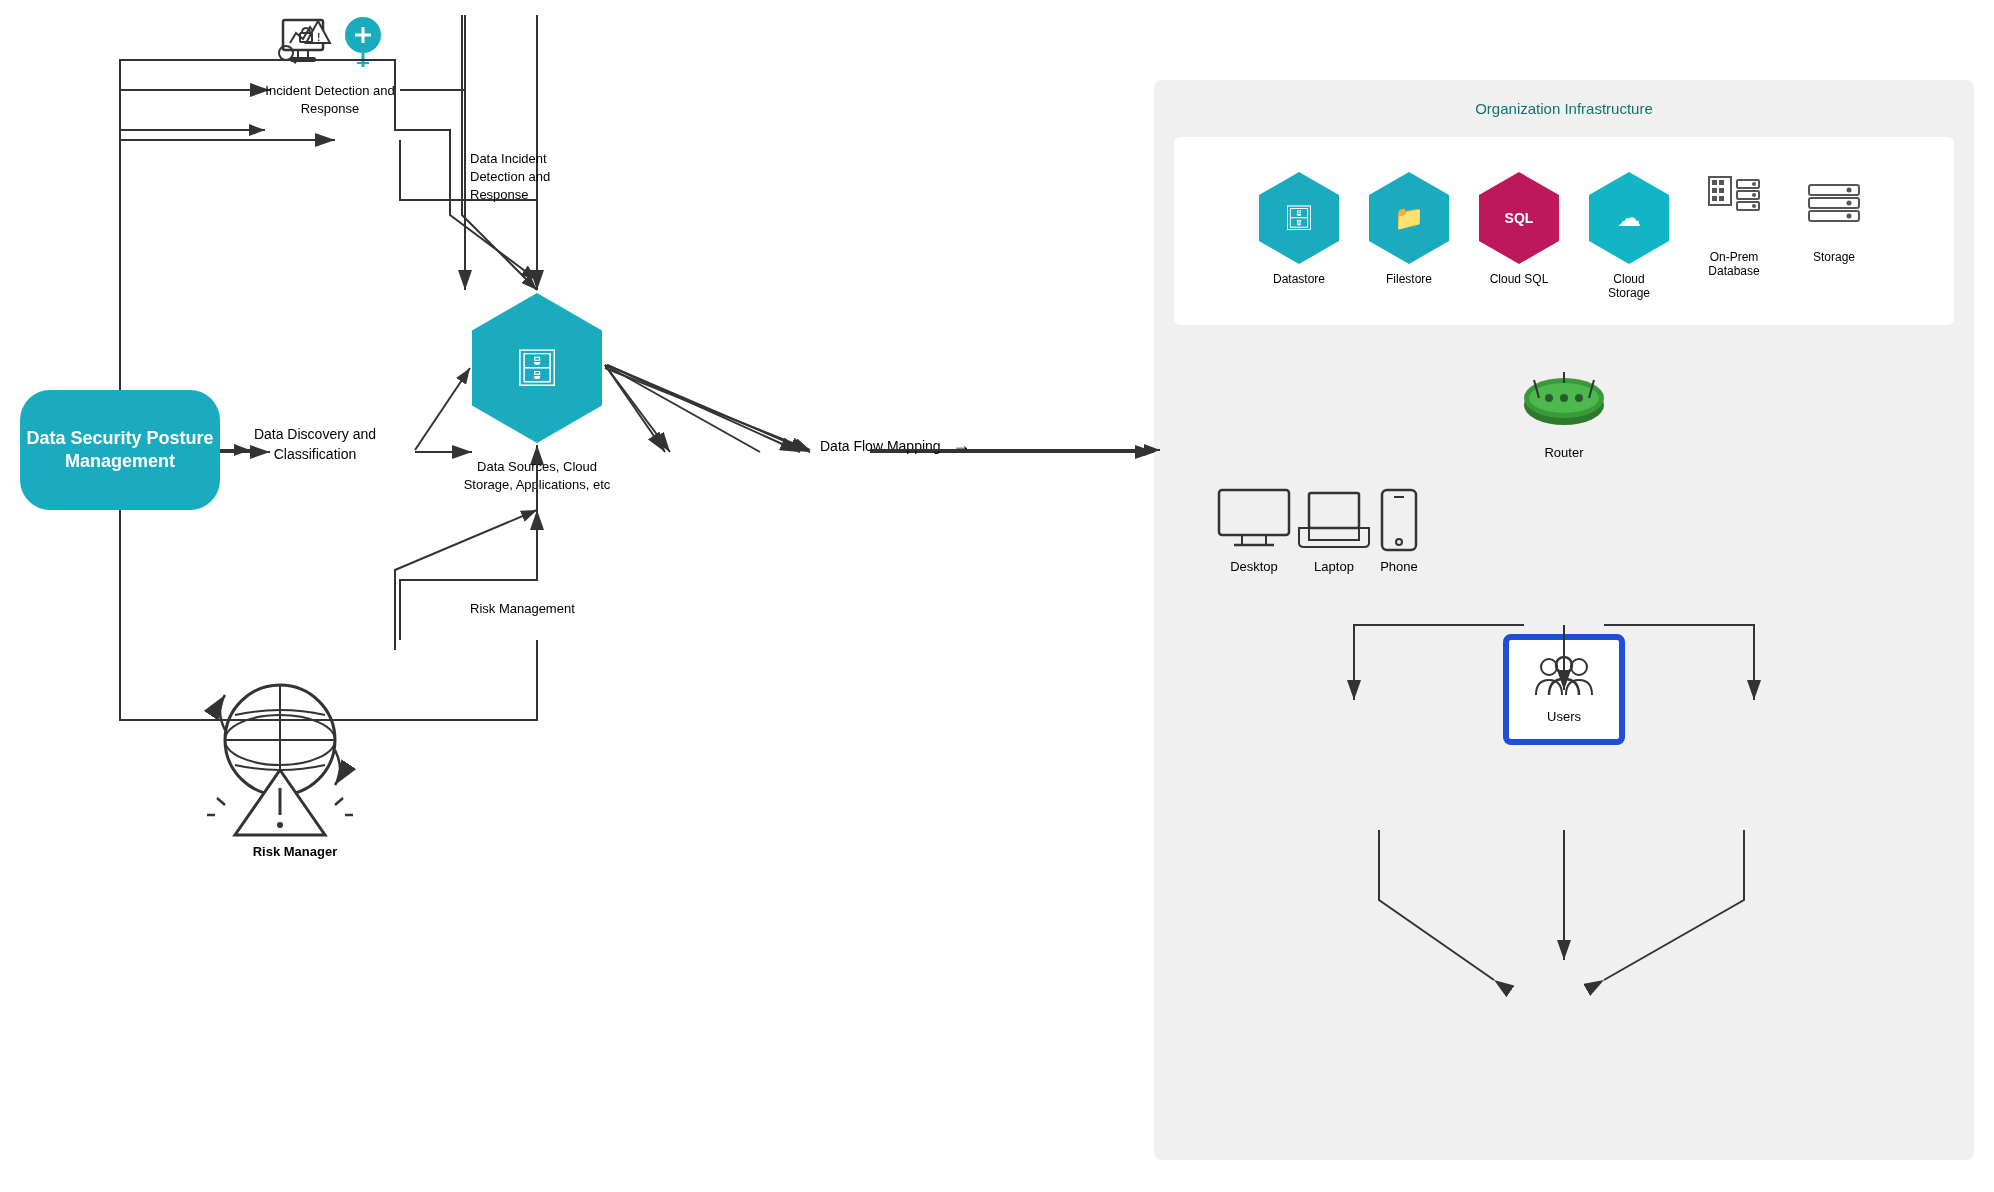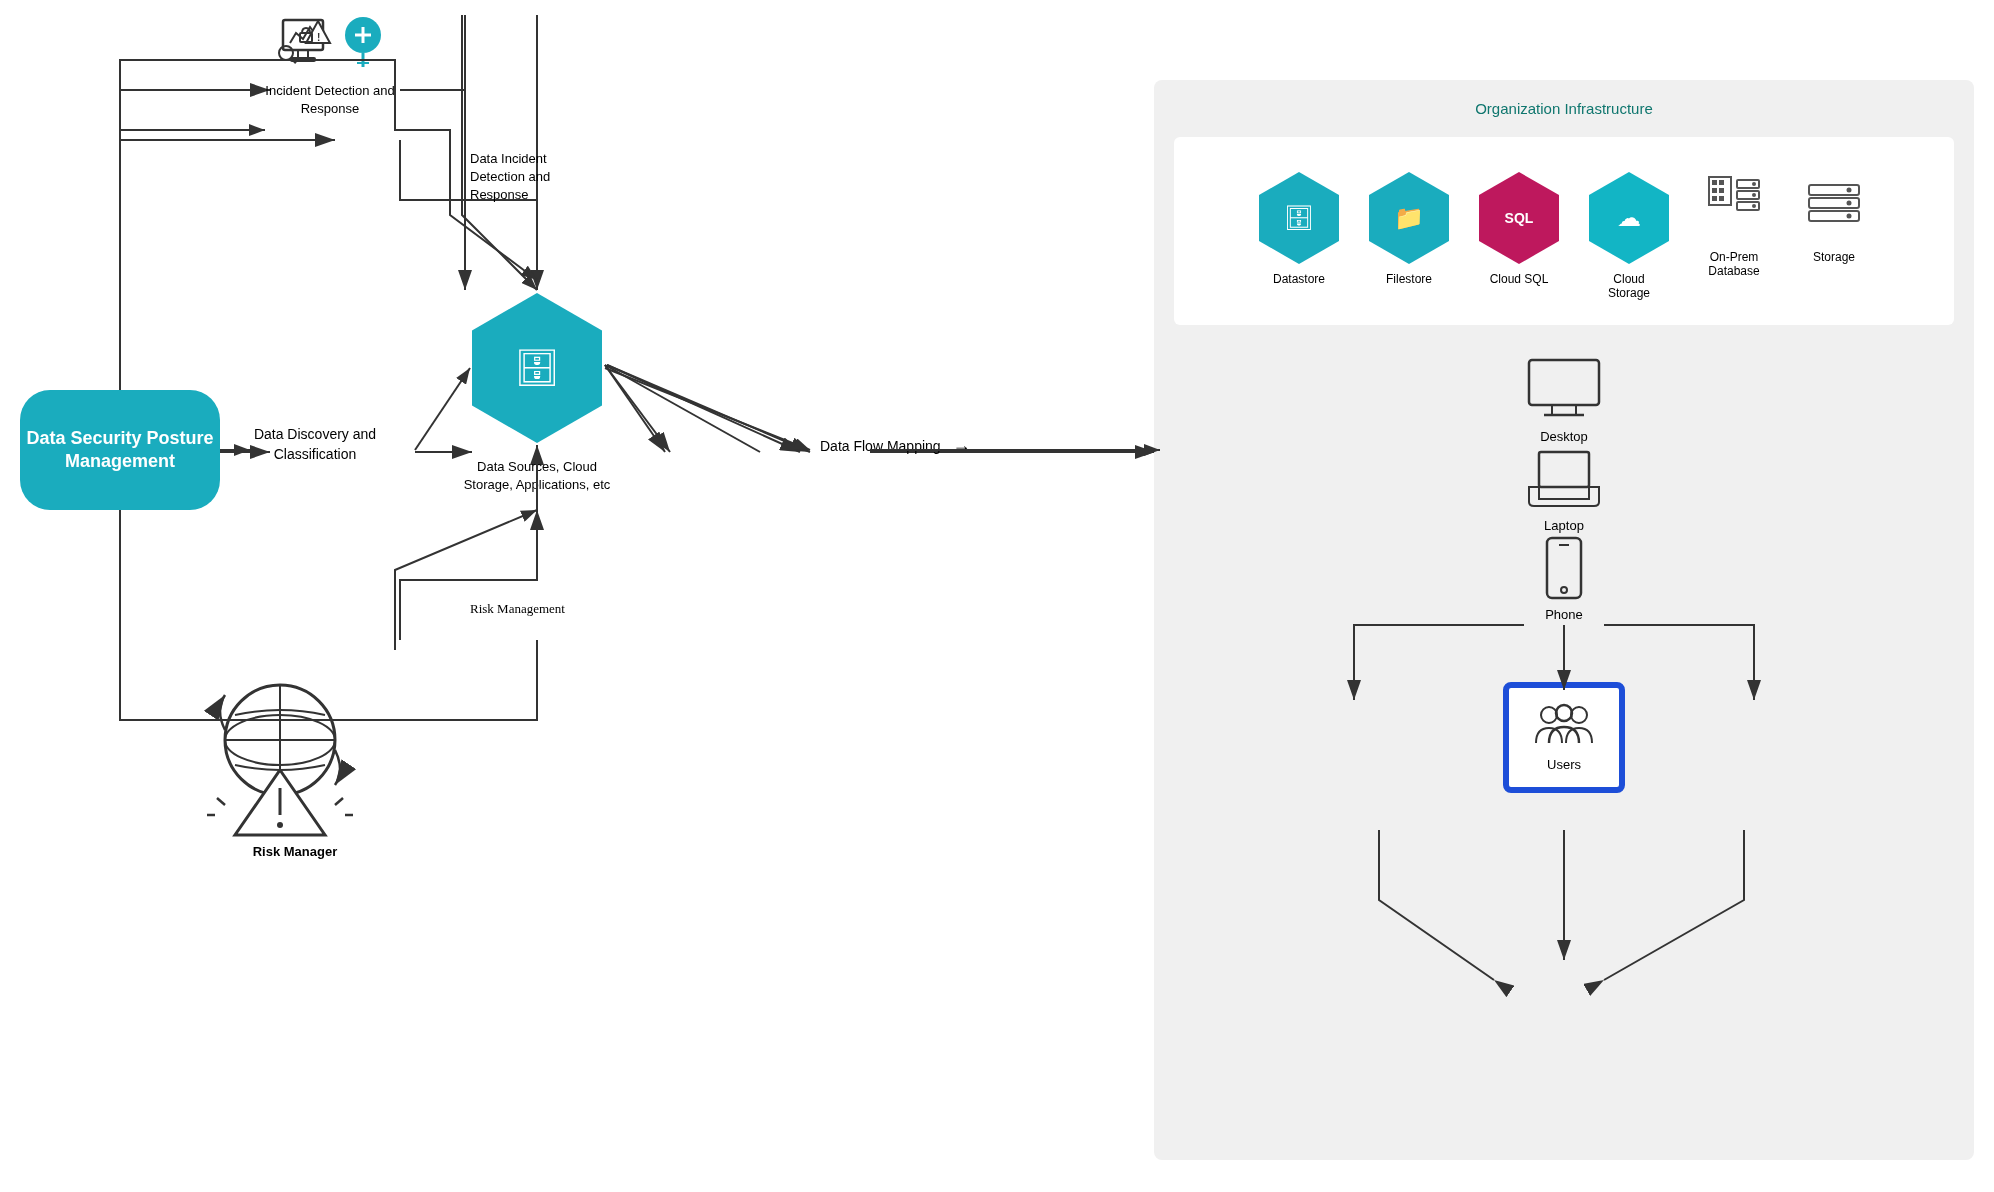--- a/index.html
+++ b/index.html
@@ -245,21 +245,21 @@
       <span>Incident Detection and
 Response</span>
     </div>
   </div>
 
   <div style="position:absolute; left:470px; top:150px; font-size:13px; line-height:1.4; width:130px;">
     <span>Data Incident Detection
 and Response</span>
   </div>
 
-  <div style="position:absolute; left:470px; top:600px; font-size:13px; line-height:1.4;font-family:Liberation Serif, serif;">
+  <div style="position:absolute; left:470px; top:600px; font-size:13px; line-height:1.4;">
     <span>Risk
 Management</span>
   </div>
 
   <div style="position:absolute; left:185px; top:650px; text-align:center; width:220px;">
     
     <svg width="200" height="200" viewBox="0 0 200 200">
 
       <circle cx="85" cy="90" r="55" fill="none" stroke="#333" stroke-width="3"></circle>
 
@@ -358,20 +358,40 @@
               <circle cx="45" cy="10" r="2.5" fill="#555"></circle>
               <circle cx="45" cy="23" r="2.5" fill="#555"></circle>
               <circle cx="45" cy="36" r="2.5" fill="#555"></circle>
             </svg>
           </div>
           <span style="font-size:12px;">Storage</span>
         </div>
       </div>
     </div>
 
+    <div style="position:relative; height:120px; display:flex; flex-direction:column; align-items:center; justify-content:center;">
+
+      <svg width="90" height="70" viewBox="0 0 90 70">
+
+        <ellipse cx="45" cy="35" rx="40" ry="20" fill="#2d7a2d"></ellipse>
+        <ellipse cx="45" cy="28" rx="40" ry="20" fill="#3a9a3a"></ellipse>
+        <ellipse cx="45" cy="28" rx="35" ry="15" fill="#4db84d"></ellipse>
+
+        <line x1="20" y1="28" x2="15" y2="10" stroke="#333" stroke-width="2"></line>
+        <line x1="45" y1="13" x2="45" y2="2" stroke="#333" stroke-width="2"></line>
+        <line x1="70" y1="28" x2="75" y2="10" stroke="#333" stroke-width="2"></line>
+
+        <circle cx="30" cy="28" r="4" fill="#2d5a2d"></circle>
+        <circle cx="45" cy="28" r="4" fill="#2d5a2d"></circle>
+        <circle cx="60" cy="28" r="4" fill="#2d5a2d"></circle>
+      </svg>
+      <div style="font-size:13px; margin-top:5px;">
+        <span>Router</span>
+      </div>
+    </div>
 
     <svg class="svg-right">
       <defs>
         <marker id="arrow2" markerWidth="10" markerHeight="7" refX="10" refY="3.5" orient="auto">
           <polygon points="0 0, 10 3.5, 0 7" fill="#333"></polygon>
         </marker>
         <marker id="arrow2-rev" markerWidth="10" markerHeight="7" refX="0" refY="3.5" orient="auto">
           <polygon points="10 0, 0 3.5, 10 7" fill="#333"></polygon>
         </marker>
       </defs>
@@ -384,21 +404,21 @@
 
       <polyline points="590,750 590,820 450,900" fill="none" stroke="#333" stroke-width="2" marker-end="url(#arrow2-rev)"></polyline>
 
       <line x1="410" y1="750" x2="410" y2="880" stroke="#333" stroke-width="2" marker-end="url(#arrow2)"></line>
 
       <polyline points="370,545 200,545 200,620" fill="none" stroke="#333" stroke-width="2" marker-end="url(#arrow2)"></polyline>
 
       <polyline points="450,545 600,545 600,620" fill="none" stroke="#333" stroke-width="2" marker-end="url(#arrow2)"></polyline>
     </svg>
 
-    <div style="display:flex; justify-content:flex-start; margin-top:10px; padding:0 40px;flex-direction:column;">
+    <div style="display:flex; justify-content:flex-start; margin-top:10px; padding:0 40px;">
 
       <div style="text-align:center;">
         <svg width="80" height="70" viewBox="0 0 80 70">
           <rect x="5" y="5" width="70" height="45" rx="3" fill="none" stroke="#333" stroke-width="2.5"></rect>
           <rect x="28" y="50" width="24" height="10" fill="none" stroke="#333" stroke-width="2"></rect>
           <line x1="20" y1="60" x2="60" y2="60" stroke="#333" stroke-width="2.5"></line>
         </svg>
         <div style="font-size:13px;">
           <span>Desktop</span>
         </div>

